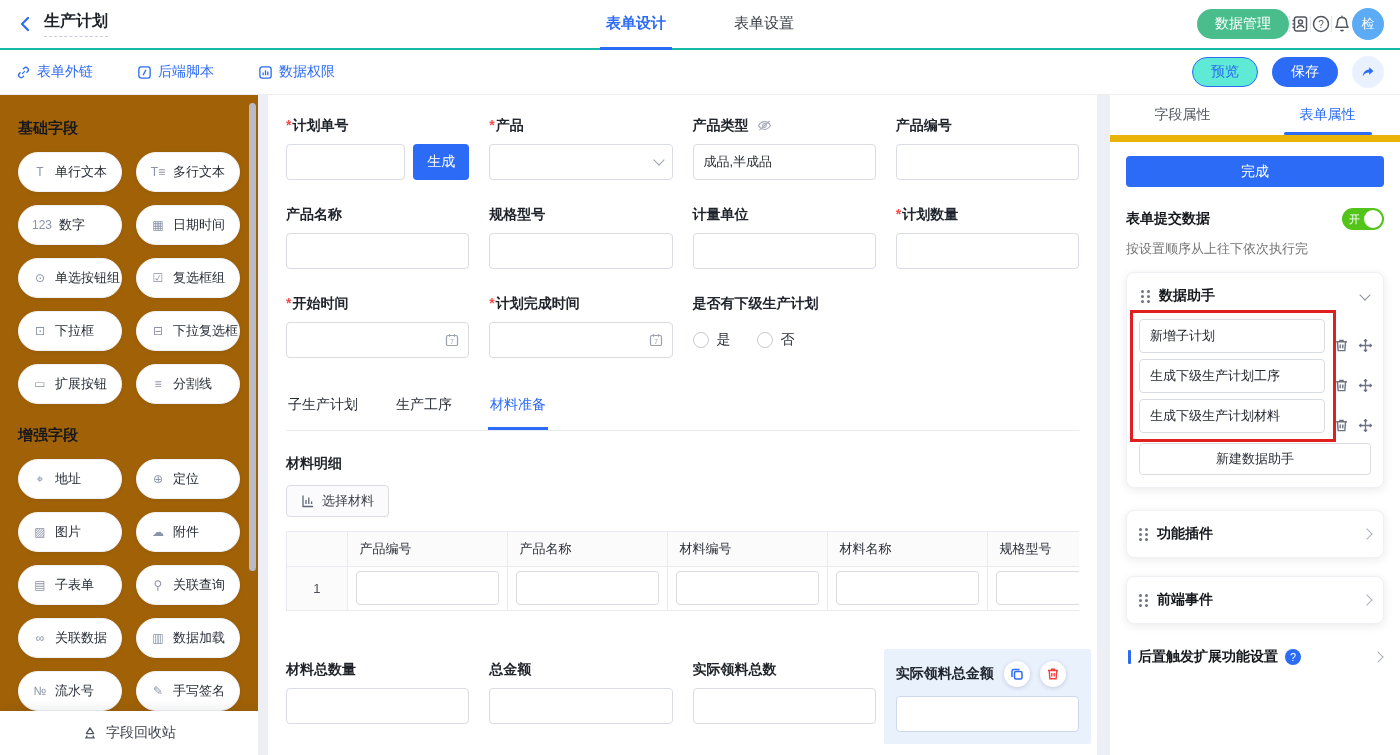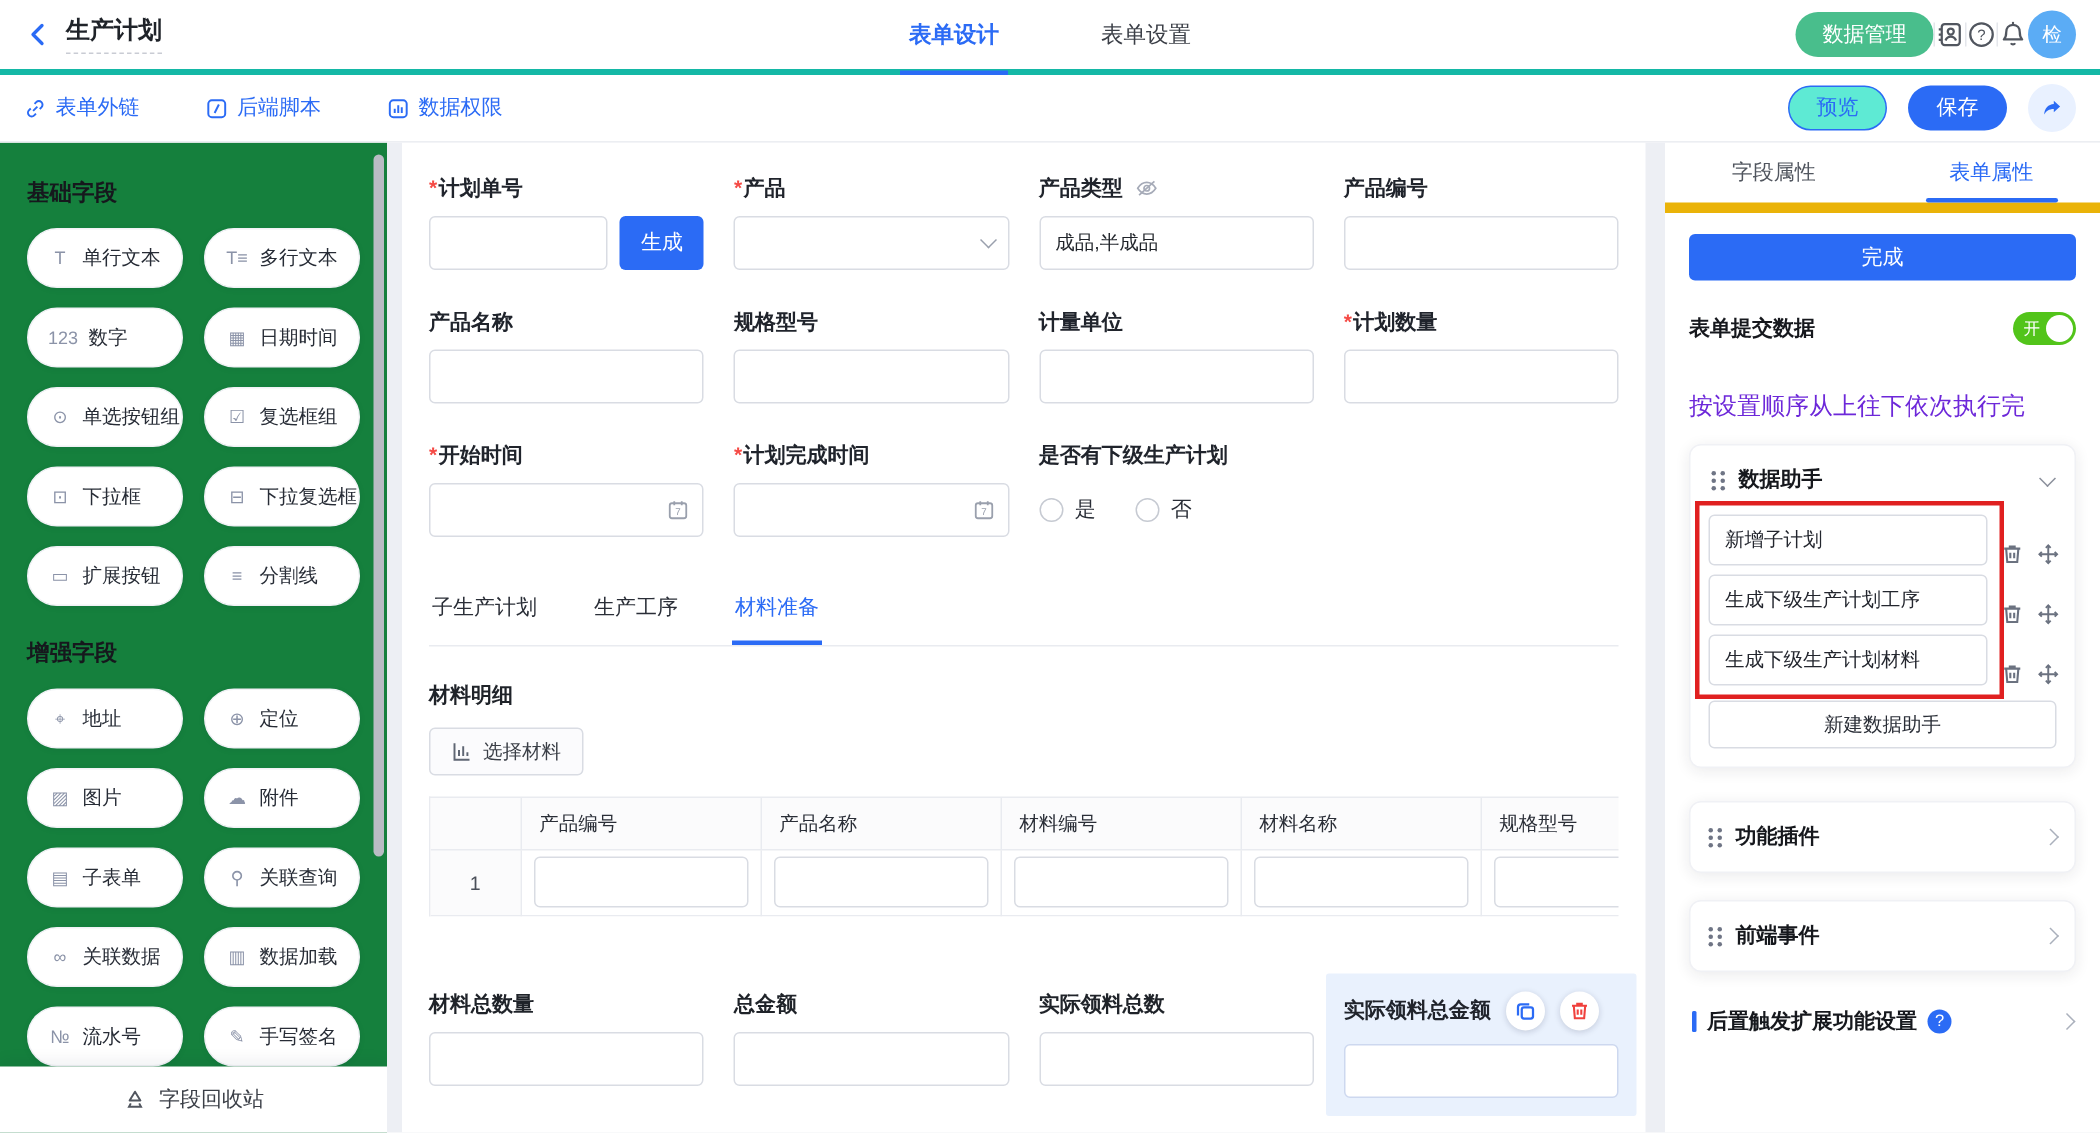--- a/index.html
+++ b/index.html
@@ -5,21 +5,21 @@
   * { margin:0; padding:0; box-sizing:border-box; }
   html,body { width:1400px; height:755px; }
   body {
     font-family:"Liberation Sans","DejaVu Sans",sans-serif;
     background:#edeff4; color:#1f2329; font-size:14px; overflow:hidden; position:relative;
   }
   svg { display:block; }
 
   
   .topbar{ position:absolute; top:0; left:0; width:1400px; height:50px; background:#fff;
-    border-bottom:4px solid #14b8a6; display:flex; align-items:center; padding:0 16px; z-index:5;}
+    border-bottom:2px solid #14b8a6; display:flex; align-items:center; padding:0 16px; z-index:5;}
   .tb-left{ display:flex; align-items:center; gap:10px; }
   .back-btn{ color:#2b6bf5; cursor:pointer; display:flex; align-items:center;}
   .page-title{ font-size:16px; font-weight:bold; color:#1f2329; padding-bottom:4px;
     border-bottom:1px dashed #c9ccd4;}
   .tb-tabs{ position:absolute; left:50%; transform:translateX(-50%); top:0; height:50px;
     display:flex; gap:56px; align-items:stretch;}
   .tb-tab{ display:flex; align-items:center; font-size:15px; color:#3b3f47; cursor:pointer;
     border-bottom:3px solid transparent; padding:0 6px;}
   .tb-tab.active{ color:#2b6bf5; border-bottom-color:#2b6bf5; font-weight:bold;}
   .tb-right{ margin-left:auto; display:flex; align-items:center; }
@@ -40,21 +40,21 @@
     color:#2b6bf5; background:#5eead4; font-size:14px; cursor:pointer;}
   .btn-primary-pill{ height:30px; padding:0 19px; border-radius:16px; border:none;
     color:#fff; background:#2b6bf5; font-size:14px; cursor:pointer;}
   .share-circle{ width:32px; height:32px; border-radius:50%; background:#e9f1ff; color:#2b6bf5;
     display:flex; align-items:center; justify-content:center; cursor:pointer;}
 
   
   .work{ position:absolute; top:95px; left:0; right:0; bottom:0; }
 
   
-  .sidebar{ position:absolute; left:0; top:0; bottom:0; width:258px; background:#15803d;
+  .sidebar{ position:absolute; left:0; top:0; bottom:0; width:258px; background:#a16207;
     padding:18px 18px 56px 18px; overflow:hidden;}
   .sec-title{ font-size:15px; font-weight:bold; color:#16181d; margin:6px 0 14px;}
   .pill-grid{ display:grid; grid-template-columns:1fr 1fr; gap:13px 14px; margin-bottom:22px;}
   .pill{ height:40px; background:#fff; border:1px solid #f1f2f6; border-radius:20px;
     box-shadow:0 1px 4px rgba(20,30,60,0.07); display:flex; align-items:center; gap:7px;
     padding:0 4px 0 13px; cursor:grab; overflow:hidden;}
   .pill .pic{ color:#8b93a8; font-size:12px; min-width:16px; text-align:center; flex:0 0 auto;}
   .pill .plabel{ font-size:13px; color:#272c36; white-space:nowrap;}
   .sb-scroll{ position:absolute; right:2px; top:8px; width:7px; height:468px;
     background:#b9bcc4; border-radius:4px;}
@@ -125,21 +125,21 @@
   .done-btn{ width:100%; height:31px; background:#2b6bf5; color:#fff; border:none; border-radius:4px;
     font-size:14px; cursor:pointer;}
   .submit-row{ display:flex; align-items:center; justify-content:space-between; margin-top:21px;}
   .submit-label{ font-size:14px; font-weight:bold; color:#16181d;}
   .toggle{ width:42px; height:22px; border-radius:11px; background:#52c41a; position:relative;
     cursor:pointer;}
   .toggle .ttext{ position:absolute; left:7px; top:50%; transform:translateY(-50%); color:#fff;
     font-size:11px;}
   .toggle .knob{ position:absolute; right:2px; top:2px; width:18px; height:18px; border-radius:50%;
     background:#fff;}
-  .hint{ margin-top:31px; font-size:16px; color:#6d28d9;}
+  .hint{ margin-top:10px; font-size:13px; color:#737373;}
 
   .pcard{ background:#fff; border:1px solid #f0f1f5; border-radius:8px;
     box-shadow:0 2px 10px rgba(31,35,41,0.09); padding:12px; margin-top:14px;}
   .pcard-head{ display:flex; align-items:center; gap:8px; padding:2px 2px 10px;}
   .pcard-head .ctitle{ font-size:14px; font-weight:bold; color:#16181d; flex:1;}
   .dots{ width:10px; height:14px; position:relative; flex:0 0 auto;}
   .dots::before,.dots::after{ content:""; position:absolute; top:1px; width:3px; height:3px;
     border-radius:50%; background:#6f7585; box-shadow:0 5px 0 #6f7585, 0 10px 0 #6f7585;}
   .dots::before{ left:0;} .dots::after{ left:6px;}
   .chev-down{ width:8px; height:8px; border-right:1.6px solid #8a8f9b; border-bottom:1.6px solid #8a8f9b;

